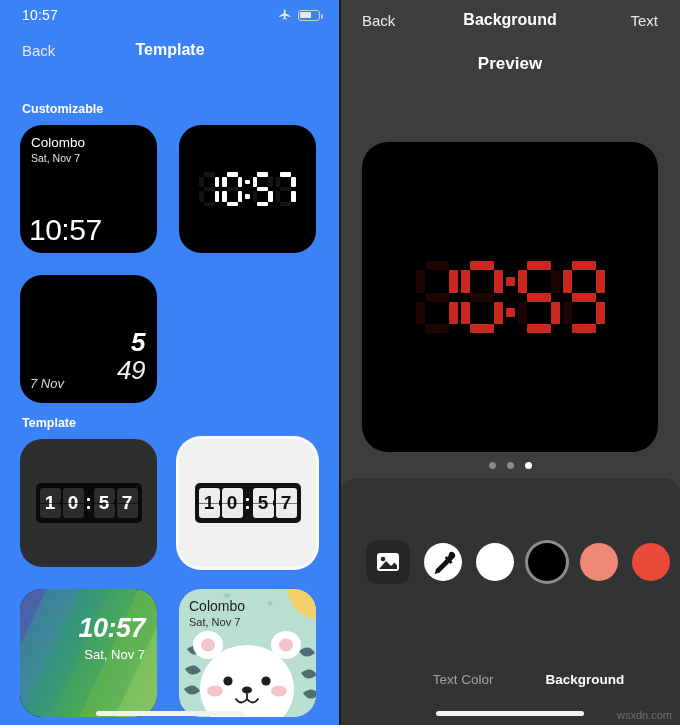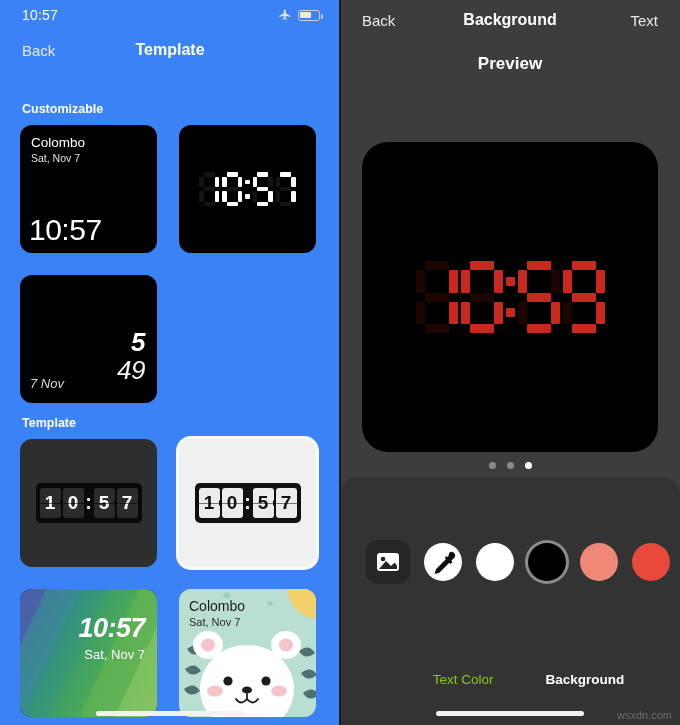--- a/index.html
+++ b/index.html
@@ -36,21 +36,21 @@
   .nav-title { position: absolute; left: 0; right: 0; text-align: center;
                color: #fff; font-size: 16px; font-weight: bold; pointer-events: none; }
   .nav-spacer { flex: 1; }
 
   
   .section-label { color: #fff; font-size: 12.5px; font-weight: bold; padding: 0 0 9px 22px; }
   .sec-customizable { margin-top: 32px; }
   .sec-template { margin-top: 13px; }
   .grid { display: grid; grid-template-columns: 137px 137px; gap: 22px; padding-left: 20px; }
 
-  .card { width: 137px; height: 128px; border-radius: 12px; position: relative;
+  .card { width: 137px; height: 128px; border-radius: 22px; position: relative;
           overflow: hidden; background: #000; cursor: pointer; }
 
   .c-city { position:absolute; left:11px; top:10px; color:#fff; font-size:13.5px; }
   .c-date { position:absolute; left:11px; top:27px; color:#e2e2e2; font-size:10.5px; }
   .c-big  { position:absolute; left:9px; bottom:6px; color:#fff; font-size:30px; font-weight:300; letter-spacing:-.5px; }
 
   
   .seg-row { position:absolute; left:0; right:0; top:50%; transform:translateY(-50%);
              display:flex; justify-content:center; align-items:center; gap:3px; }
   .seg-row.red .seg-on  { background:#c8281e; }
@@ -116,21 +116,21 @@
   .sheet { position:absolute; left:0; right:0; top:478px; bottom:0; background:#333333;
            border-radius:16px 16px 0 0; }
   .swatches { display:flex; align-items:center; gap:14px; padding:62px 0 0 26px; }
   .sw { width:38px; height:38px; border-radius:50%; cursor:pointer; position:relative; }
   .sw.ring { box-shadow: 0 0 0 3px #8c8c8c; }
   .sw-img { width:44px; height:44px; border-radius:12px; background:#262626;
             display:flex; align-items:center; justify-content:center; cursor:pointer; }
   .tabs { position:absolute; left:0; right:0; bottom:38px; display:flex;
           justify-content:center; gap:52px; }
   .tab { font-size:13.5px; cursor:pointer; }
-  .tab.off { color:#84cc16;margin-left:37px; }
+  .tab.off { color:#a3a3a3;margin-left:37px; }
   .tab.on  { color:#fff; font-weight:bold; }
 
   .home-ind { position:absolute; bottom:9px; left:50%; transform:translateX(-50%);
               width:148px; height:5px; background:#f2f2f2; border-radius:3px; }
   .watermark { position:absolute; right:8px; bottom:4px; color:#6e6e6e; font-size:11px; }
 </style>
 </head>
 <body>
 
 <div class="screens">

